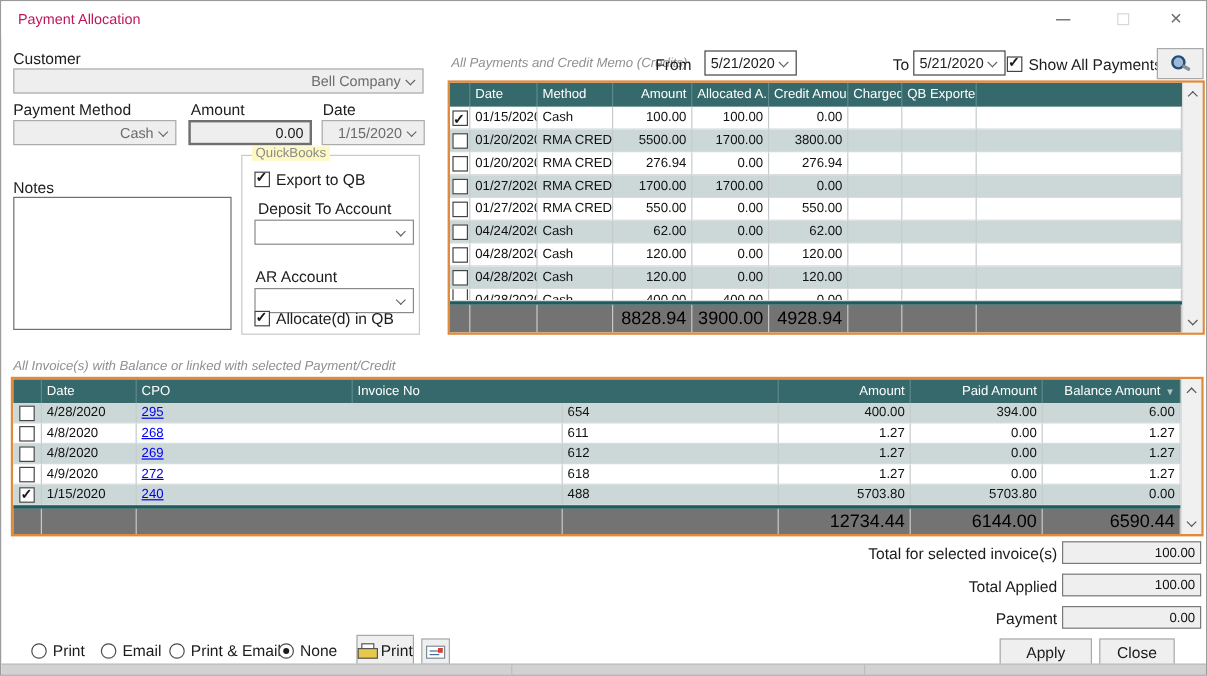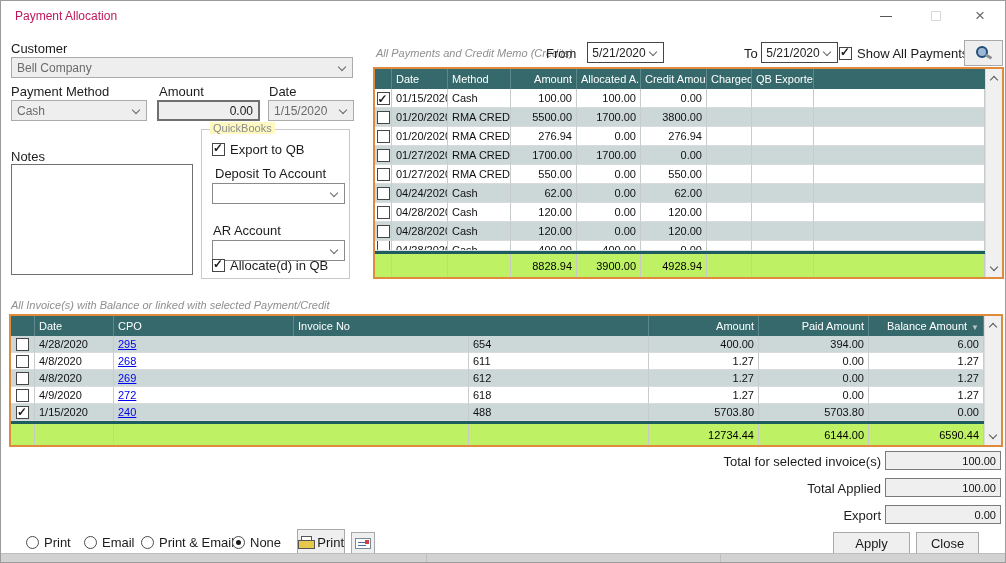--- a/index.html
+++ b/index.html
@@ -17,21 +17,21 @@
   .titlebar{position:absolute;left:0;top:0;right:0;height:30px;background:#fff;}
   .title{position:absolute;left:14px;top:8px;font-size:12px;color:#be185d;}
   .win-btn{position:absolute;top:6px;width:26px;height:18px;display:flex;align-items:center;justify-content:center;color:#575757;}
   .minimize{left:872px;} .minimize i{display:block;width:12px;border-top:1px solid #575757;}
   .maximize{left:922px;} .maximize i{display:block;width:10px;height:10px;border:1px solid #d7d7d7;}
   .close{left:966px;font-size:17px;color:#6a6a6a;}
 
   
   .lbl{position:absolute;font-size:13px;color:#1c1c1c;white-space:nowrap;}
   .caption{position:absolute;font-size:11px;font-style:italic;color:#8f8f8f;white-space:nowrap;}
-  .combo{position:absolute;height:21px;border:1px solid #8a8a8a;background:#fff;display:flex;align-items:center;font-size:12px;color:#222;padding:0 18px 0 5px;}
+  .combo{position:absolute;height:21px;border:1px solid #8a8a8a;background:#fff;display:flex;align-items:center;font-size:12px;color:#222;padding:0 18px 0 5px;justify-content:flex-end;}
   .combo.disabled{background:#eeeeee;border-color:#ababab;color:#6b6b6b;}
   .combo .chev{position:absolute;right:7px;top:8px;width:6px;height:6px;border-right:1px solid #666;border-bottom:1px solid #666;transform:rotate(45deg);margin-top:-2px;}
   .textbox{position:absolute;height:21px;border:1px solid #8a8a8a;background:#eeeeee;font-size:12px;color:#1a1a1a;display:flex;align-items:center;justify-content:flex-end;padding:0 5px;}
   .cb{display:inline-block;width:13px;height:13px;border:1px solid #454545;background:#fff;position:relative;vertical-align:middle;flex:none;}
   .cb.checked::after{content:"✓";position:absolute;left:0px;top:-3px;font-size:12px;font-weight:bold;color:#1a1a1a;}
   .radio{display:inline-block;width:13px;height:13px;border:1px solid #4c4c4c;border-radius:50%;background:#fff;position:relative;vertical-align:middle;flex:none;}
   .radio.checked::after{content:"";position:absolute;left:3px;top:3px;width:5px;height:5px;border-radius:50%;background:#1a1a1a;}
   .ctl-row{position:absolute;display:flex;align-items:center;gap:5px;font-size:13px;color:#1c1c1c;white-space:nowrap;}
   .btn{position:absolute;background:#efefef;border:1px solid #a9a9a9;display:flex;align-items:center;justify-content:center;font-size:13px;color:#1a1a1a;gap:4px;}
 
@@ -45,21 +45,21 @@
   .gh{display:flex;background:var(--teal);color:#fff;flex:0 0 20px;height:20px;line-height:20px;font-size:11px;}
   .gh .cell{border-right:1px solid #5d898c;padding:0 4px;white-space:nowrap;overflow:hidden;}
   .row{display:flex;flex:0 0 19px;height:19px;line-height:19px;background:#fff;}
   .row .cell{border-right:1px solid #c6cccc;border-bottom:1px solid #d8dcdc;padding:0 4px;white-space:nowrap;overflow:hidden;font-size:11px;color:#111;}
   .pay-rows .row:nth-child(even){background:var(--rowalt);}
   .inv-rows .row:nth-child(odd){background:var(--rowalt);}
   .row.clipped{flex:0 0 10px;height:10px;overflow:hidden;}
   .cbcell{display:flex;align-items:center;justify-content:center;}
   .num{text-align:right;}
   .sep{flex:0 0 3px;background:var(--sep);}
-  .trow{display:flex;flex:1;background:#bef264;font-size:11px;align-items:stretch;}
+  .trow{display:flex;flex:1;background:#737373;font-size:15px;align-items:stretch;}
   .trow .cell{border-right:1px solid #c9c9c9;padding:0 4px;white-space:nowrap;overflow:hidden;display:flex;align-items:center;}
   .trow .num{justify-content:flex-end;}
   .vscroll{flex:0 0 17px;background:#f0f0f0;border-left:1px solid #dcdcdc;display:flex;flex-direction:column;justify-content:space-between;}
   .sb-btn{height:17px;display:flex;align-items:center;justify-content:center;}
   .chev-up{width:6px;height:6px;border-right:1px solid #555;border-bottom:1px solid #555;transform:rotate(-135deg);margin-top:4px;}
   .chev-down{width:6px;height:6px;border-right:1px solid #555;border-bottom:1px solid #555;transform:rotate(45deg);margin-bottom:3px;}
 
   
   .pc0{flex:0 0 17px;} .pc1{flex:0 0 56px;} .pc2{flex:0 0 63px;} .pc3{flex:0 0 66px;}
   .pc4{flex:0 0 64px;} .pc5{flex:0 0 66px;} .pc6{flex:0 0 45px;} .pc7{flex:0 0 62px;} .pc8{flex:1;}
@@ -414,21 +414,21 @@
       <div class="sb-btn">
           <i class="chev-down"></i>
         </div>
     </div>
   </div>
 
   <div class="sumlbl" style="left:600px;top:453px;">Total for selected invoice(s)</div>
   <div class="sumbox" style="left:884px;top:450px;">100.00</div>
   <div class="sumlbl" style="left:600px;top:480px;">Total Applied</div>
   <div class="sumbox" style="left:884px;top:477px;">100.00</div>
-  <div class="sumlbl" style="left:600px;top:507px;">Export</div>
+  <div class="sumlbl" style="left:600px;top:507px;">Payment</div>
   <div class="sumbox" style="left:884px;top:504px;">0.00</div>
 
   <div class="ctl-row" style="left:25px;top:534px;">
     <span class="radio"></span>
     <span>Print</span>
   </div>
   <div class="ctl-row" style="left:83px;top:534px;">
     <span class="radio"></span>
     <span>Email</span>
   </div>

